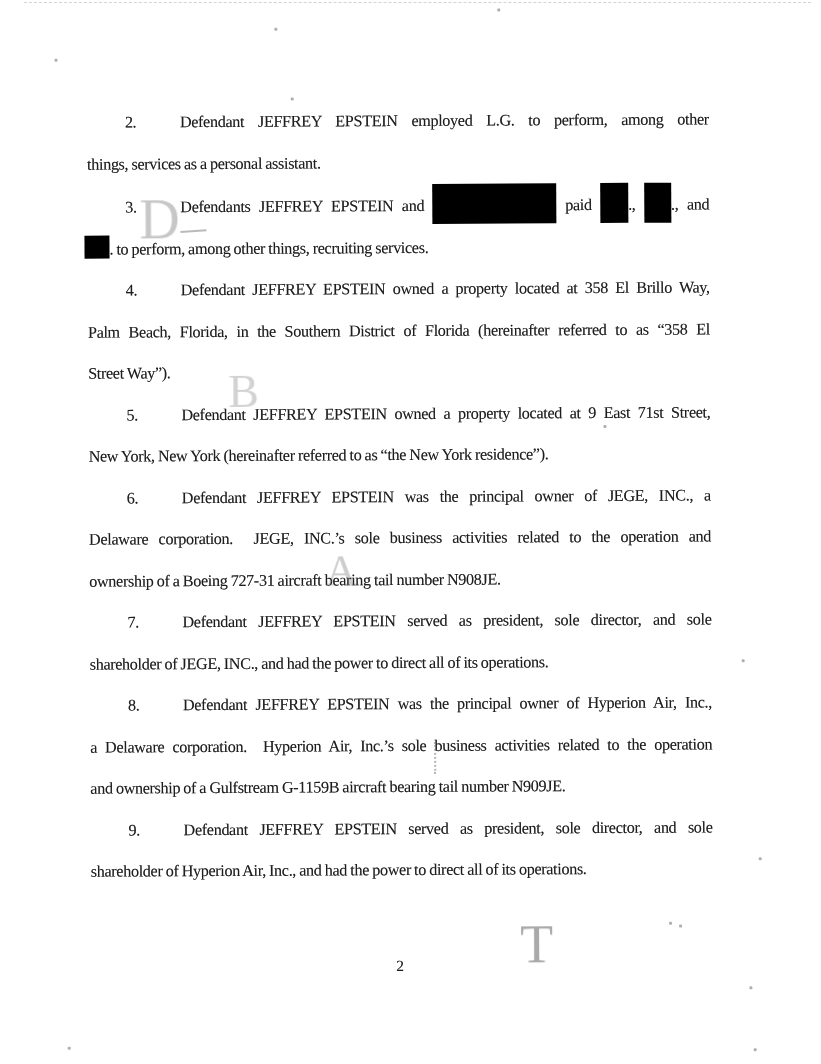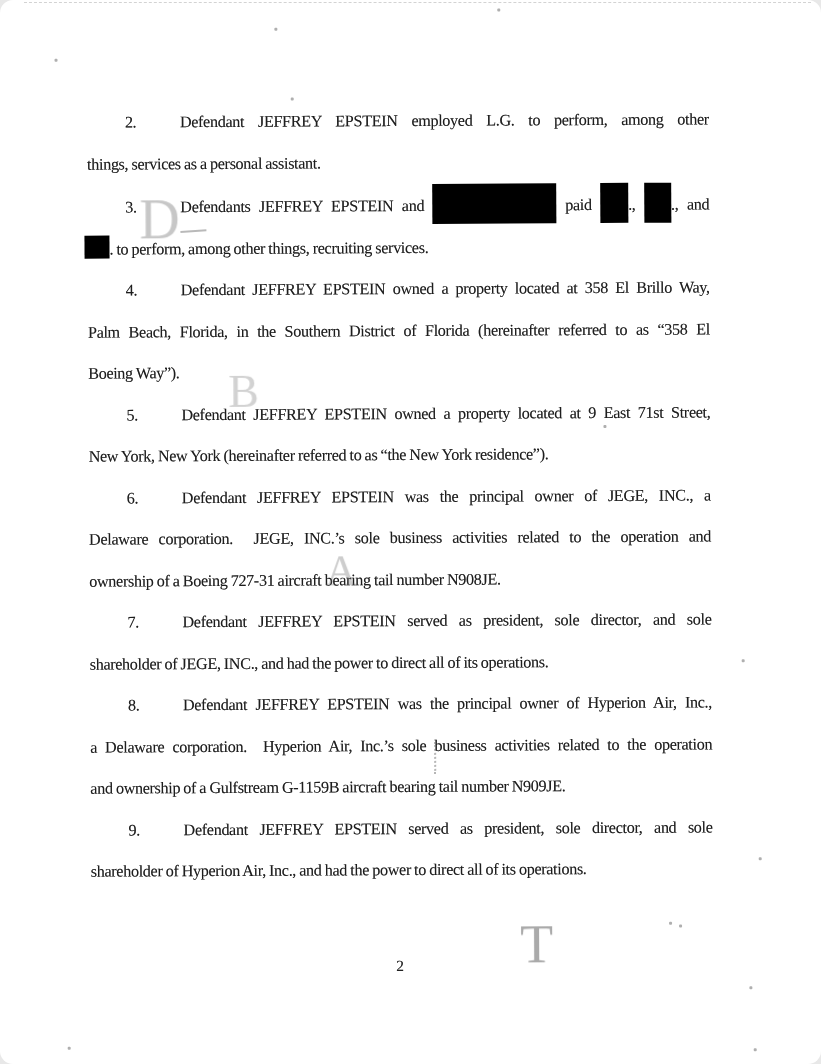--- a/index.html
+++ b/index.html
@@ -2,21 +2,20 @@
 <html><head>
 <meta charset="utf-8">
 <style>
   html, body { margin: 0; padding: 0; background: #e8e8e8; }
   .page {
     position: relative;
     width: 821px; height: 1064px;
     background: #ffffff;
     overflow: hidden;
     font-family: "Liberation Serif", "DejaVu Serif", serif;
-    border-radius: 13px;
   }
   .scan-tilt {
     position: absolute; inset: 0;
     transform: rotate(-0.3deg);
     transform-origin: 50% 50%;
   }
   .doc-body {
     position: absolute;
     left: 89px; top: 101px; width: 622px;
     color: #1e1e1e;
@@ -88,21 +87,21 @@
           <div class="line j"><span class="pnum">2.</span><span>Defendant JEFFREY EPSTEIN employed L.G. to perform, among other</span></div>
           <div class="line"><span>things, services as a personal assistant.</span></div>
         </div>
         <div class="para">
           <div class="line j"><span class="pnum">3.</span><span>Defendants JEFFREY EPSTEIN and </span><span class="redact" style="width: 124px; height: 40px; vertical-align: -13px;"></span><span> paid </span><span class="redact" style="width: 28px; height: 40px; vertical-align: -13px;"></span><span>., </span><span class="redact" style="width: 27px; height: 40px; vertical-align: -13px;"></span><span>., and</span></div>
           <div class="line"><span class="redact" style="width: 25px; height: 23px; vertical-align: -4px; margin-left: -3px;"></span><span>. to perform, among other things, recruiting services.</span></div>
         </div>
         <div class="para">
           <div class="line j"><span class="pnum">4.</span><span>Defendant JEFFREY EPSTEIN owned a property located at 358 El Brillo Way,</span></div>
           <div class="line j"><span>Palm Beach, Florida, in the Southern District of Florida (hereinafter referred to as “358 El</span></div>
-          <div class="line"><span>Boeing Way”).</span></div>
+          <div class="line"><span>Street Way”).</span></div>
         </div>
         <div class="para">
           <div class="line j"><span class="pnum">5.</span><span>Defendant JEFFREY EPSTEIN owned a property located at 9 East 71st Street,</span></div>
           <div class="line"><span>New York, New York (hereinafter referred to as “the New York residence”).</span></div>
         </div>
         <div class="para">
           <div class="line j"><span class="pnum">6.</span><span>Defendant JEFFREY EPSTEIN was the principal owner of JEGE, INC., a</span></div>
           <div class="line j"><span>Delaware corporation.&nbsp; JEGE, INC.’s sole business activities related to the operation and</span></div>
           <div class="line"><span>ownership of a Boeing 727-31 aircraft bearing tail number N908JE.</span></div>
         </div>

